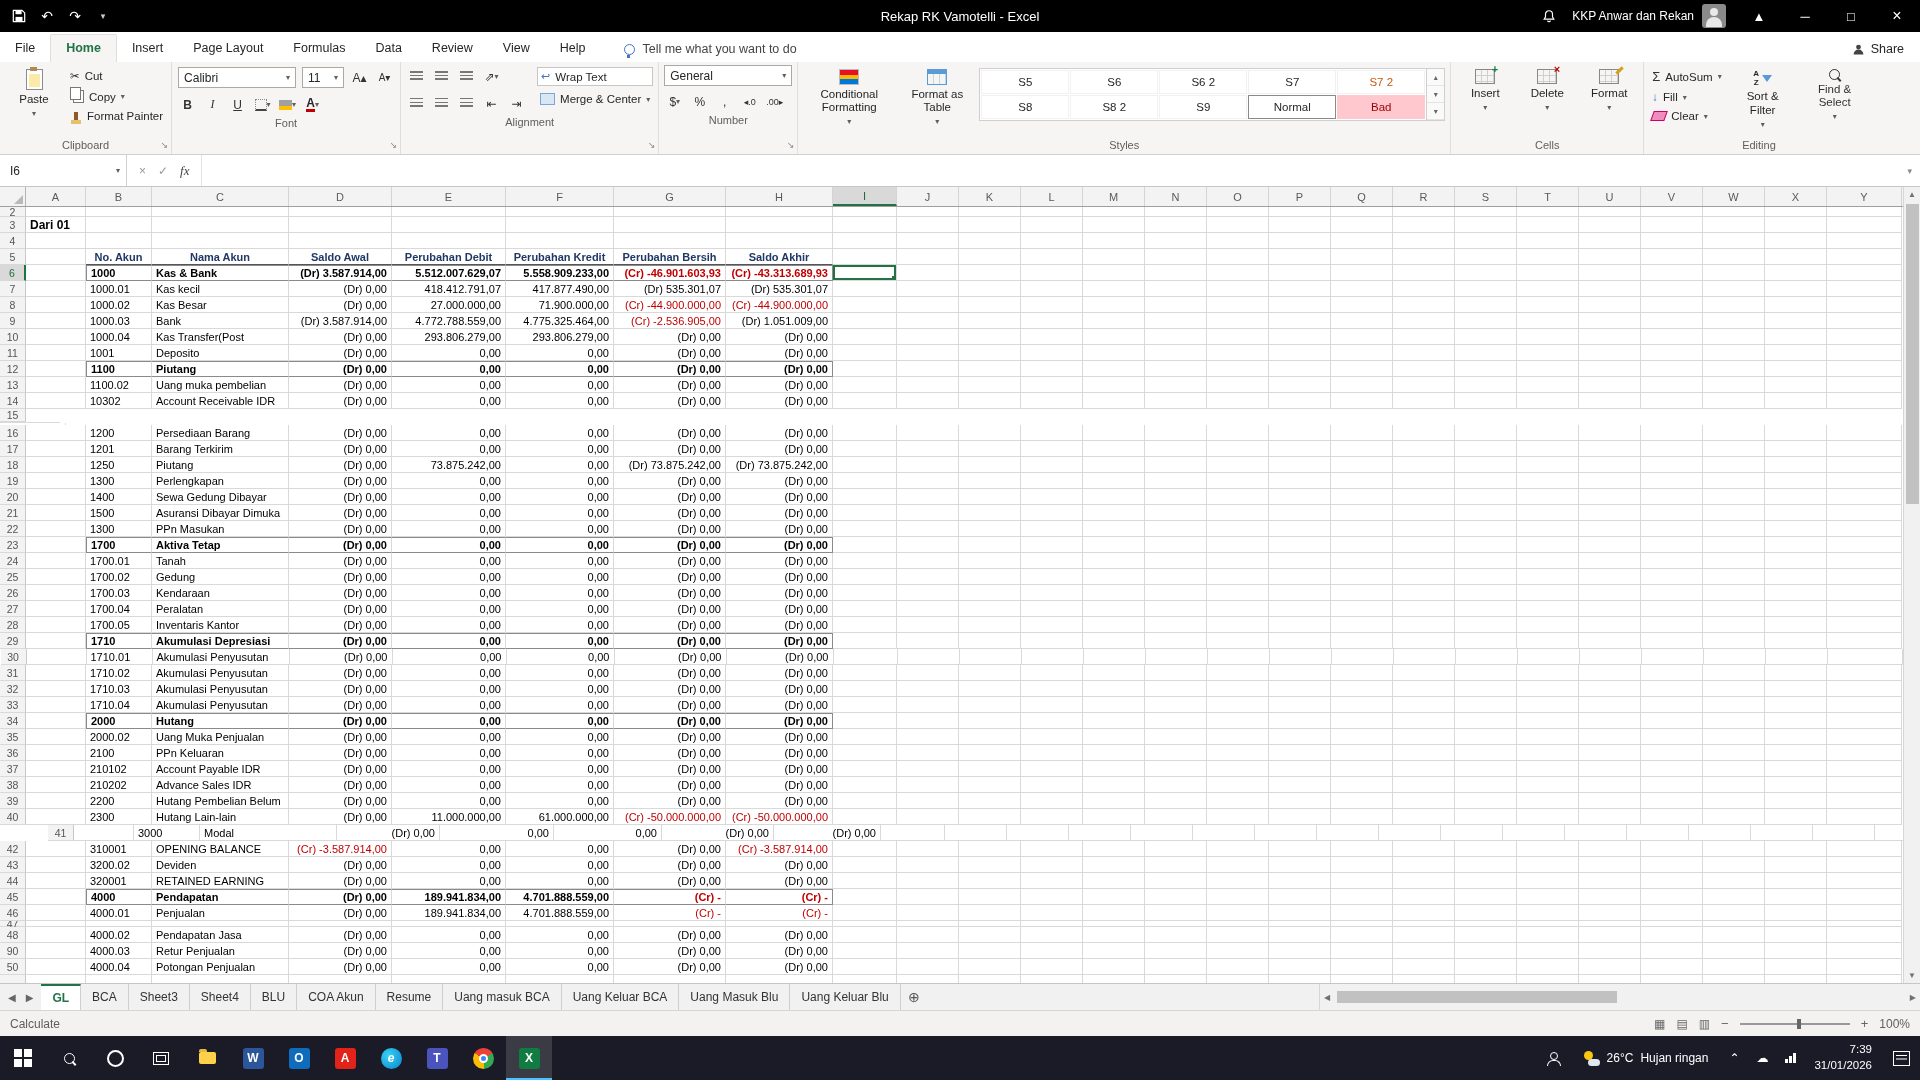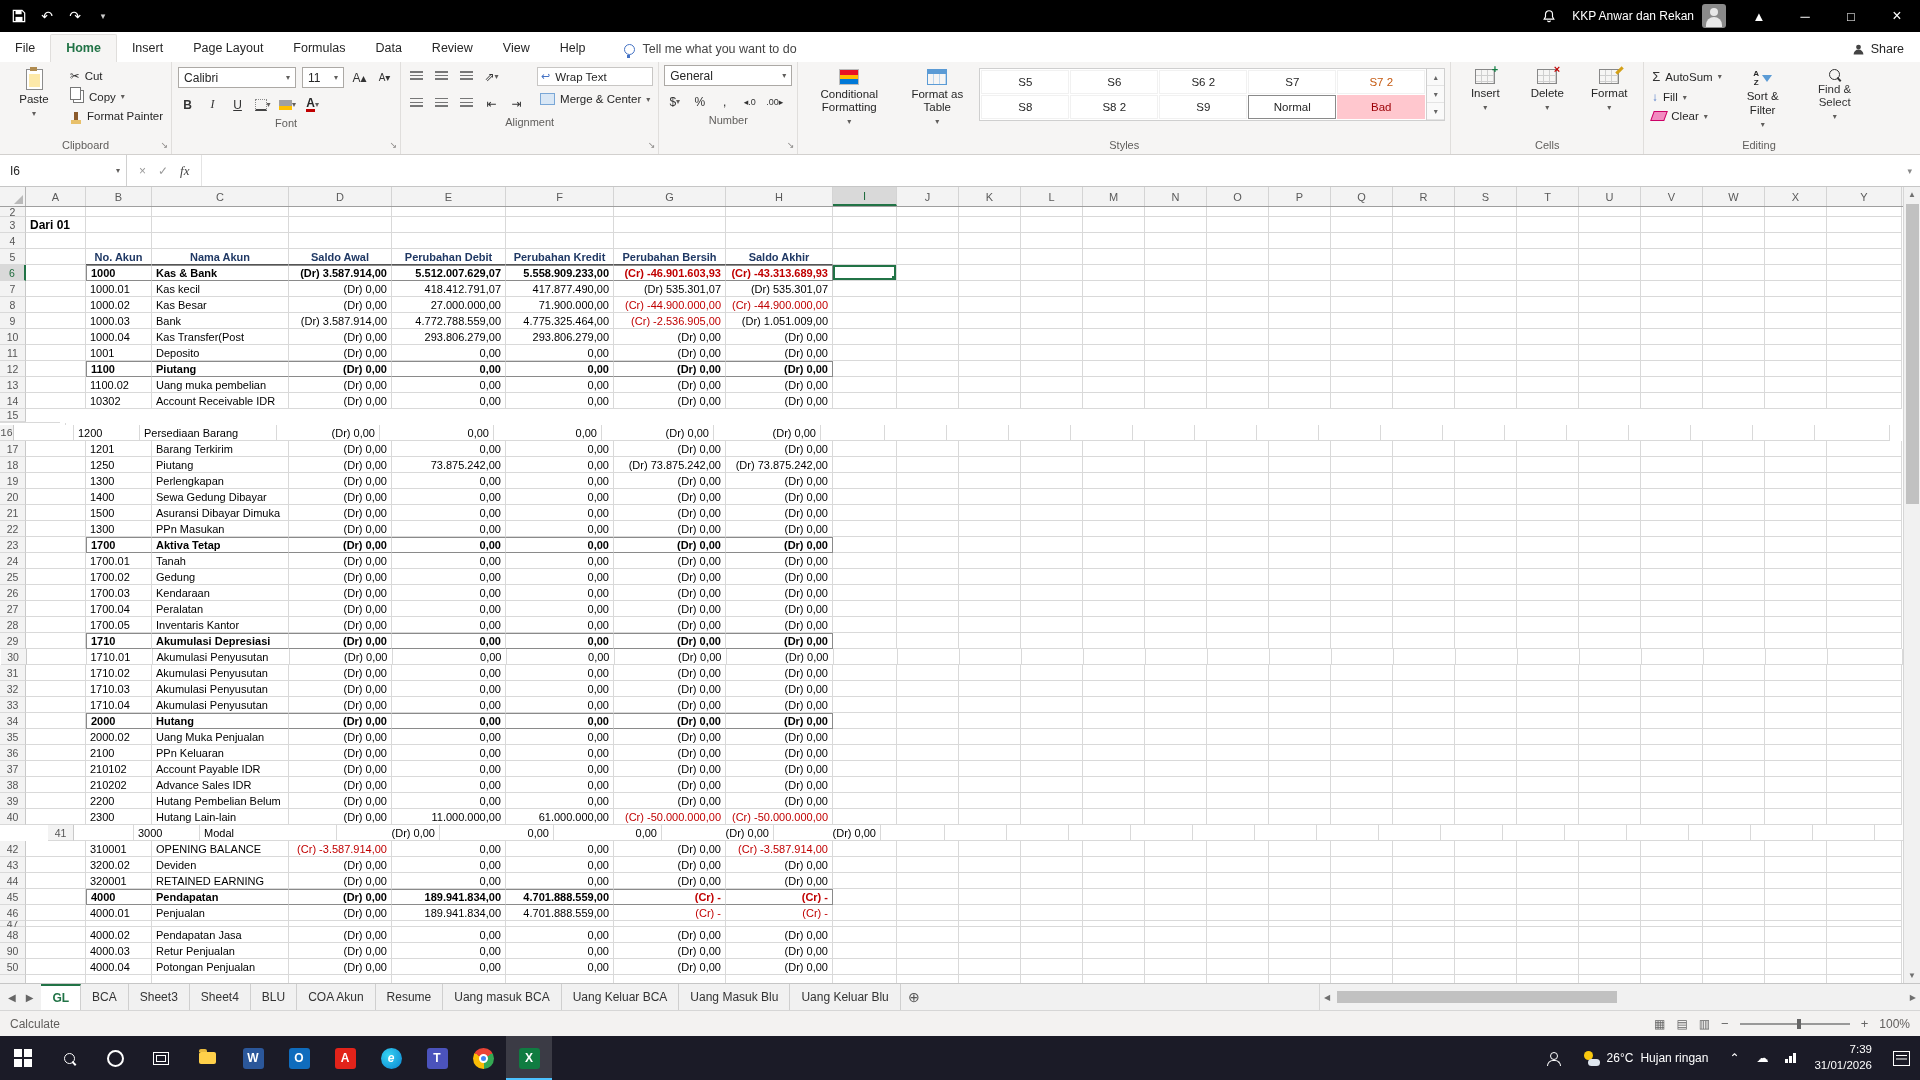--- a/index.html
+++ b/index.html
@@ -167,20 +167,21 @@
   .clock{display:flex;flex-direction:column;align-items:flex-end;justify-content:center;font-size:11.5px;line-height:1.35;padding:0 10px;}
   .acic{width:15px;height:13px;border:1.5px solid #fff;position:relative;}
   .acic::after{content:"";position:absolute;left:2px;right:2px;top:3px;height:1.5px;background:#fff;box-shadow:0 3.5px 0 #fff;}
 </style>
 </head>
 <body>
 
 <div class="screen">
 
   <div class="titlebar">
+    <div class="tb-title">Rekap RK Vamotelli - Excel</div>
     <div class="qat">
       <div class="qbtn">
         <svg width="14" height="14" viewBox="0 0 16 16">
             <path d="M1.5 1.5h10l3 3v10h-13z" fill="none" stroke="#fff" stroke-width="1.4"></path>
             <rect x="4" y="9" width="8" height="5" fill="#fff"></rect>
             <rect x="4" y="2" width="7" height="4" fill="#fff"></rect>
           </svg>
       </div>
       <div class="qbtn">
           <span>↶</span>
@@ -909,21 +910,21 @@
           <div class="cell" style="width: 62px;"></div>
           <div class="cell" style="width: 62px;"></div>
           <div class="cell" style="width: 62px;"></div>
           <div class="cell" style="width: 62px;"></div>
           <div class="cell" style="width: 62px;"></div>
           <div class="cell" style="width: 62px;"></div>
           <div class="cell" style="width: 62px;"></div>
           <div class="cell" style="width: 75px;"></div>
         </div>
         <div class="grow" style="height: 16px;">
-          <div class="gut" style="width: 14px; font-family: Liberation Mono, monospace;">16</div>
+          <div class="gut" style="width: 26px;">16</div>
           <div class="cell" style="width: 60px;"></div>
           <div class="cell" style="width: 66px;">1200</div>
           <div class="cell" style="width: 137px;">Persediaan Barang</div>
           <div class="cell num" style="width: 103px;">(Dr) 0,00</div>
           <div class="cell num" style="width: 114px;">0,00</div>
           <div class="cell num" style="width: 108px;">0,00</div>
           <div class="cell num" style="width: 112px;">(Dr) 0,00</div>
           <div class="cell num" style="width: 107px;">(Dr) 0,00</div>
           <div class="cell" style="width: 64px;"></div>
           <div class="cell" style="width: 62px;"></div>

